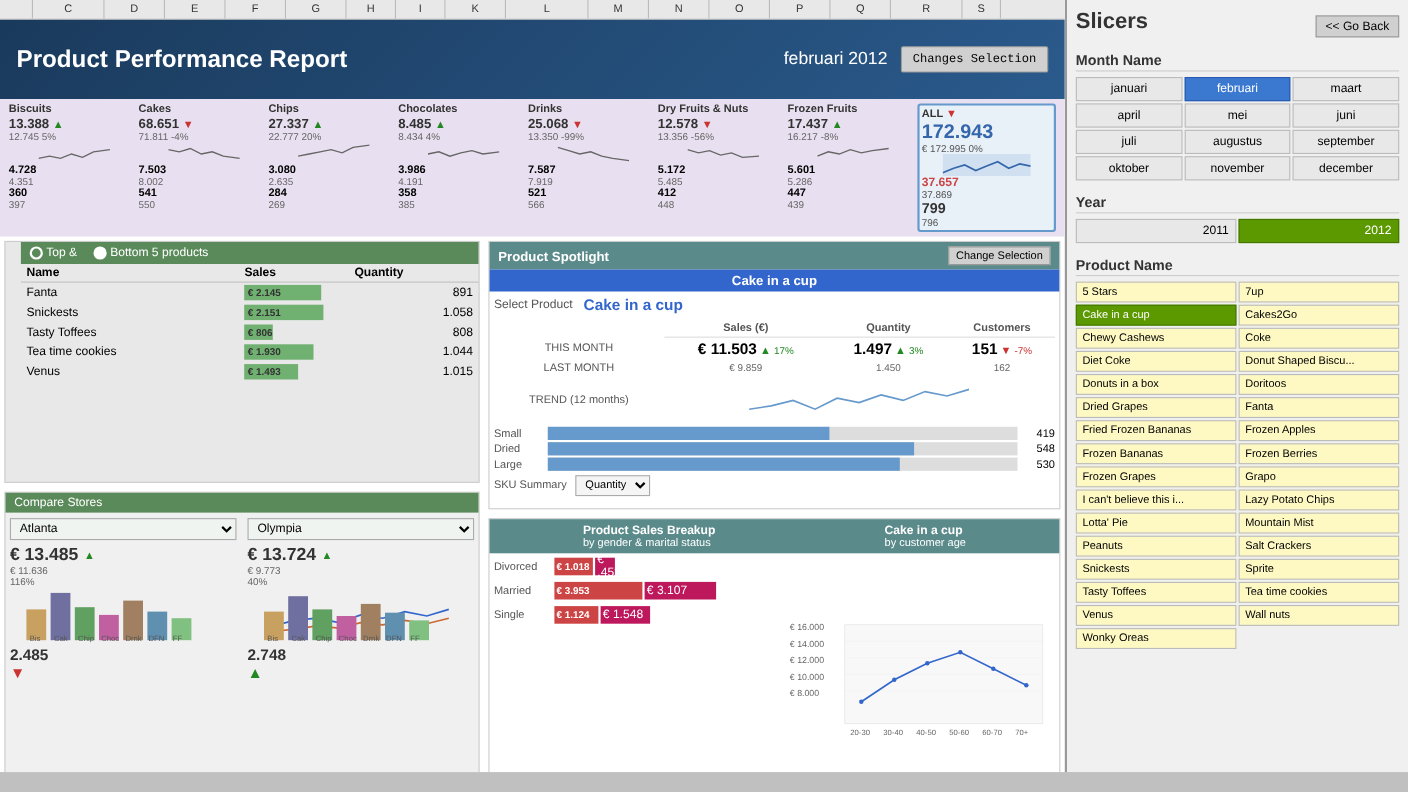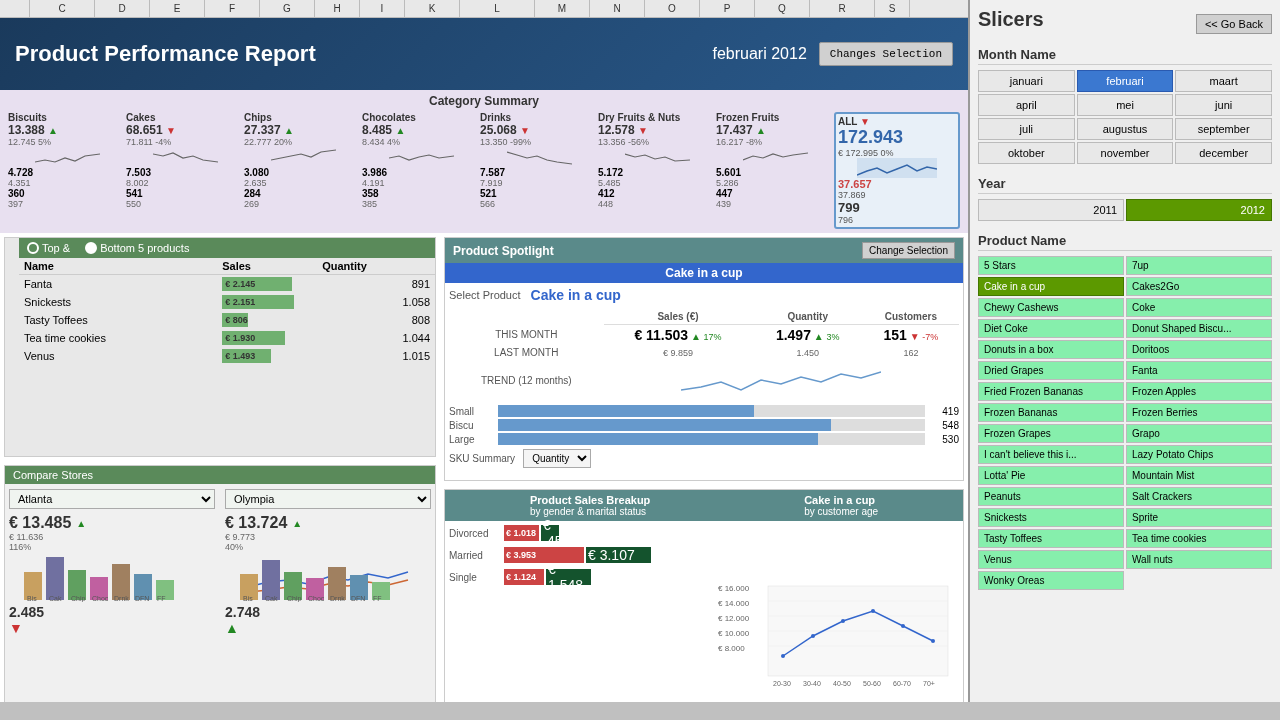--- a/index.html
+++ b/index.html
@@ -475,27 +475,27 @@
       height: 16px;
       display: flex;
       align-items: center;
       padding: 0 2px;
       color: white;
       font-size: 9px;
       font-weight: bold;
     }
 
     .gender-bar-f {
-      background: #14532d;
+      background: #be185d;
       height: 16px;
       display: flex;
       align-items: center;
       padding: 0 2px;
       color: white;
-      font-size: 14px;
+      font-size: 11px;
     }
 
     
     .slicers-title {
       font-size: 20px;
       font-weight: bold;
       color: #333;
       margin-bottom: 8px;
     }
 
@@ -563,21 +563,21 @@
       border-color: #447700;
     }
 
     .product-grid {
       display: grid;
       grid-template-columns: 1fr 1fr;
       gap: 2px;
     }
 
     .product-item {
-      background: #86efac;
+      background: #fef9c3;
       border: 1px solid #bbb;
       padding: 3px 5px;
       font-size: 10px;
       cursor: pointer;
     }
 
     .product-item.active {
       background: #5c9900;
       color: white;
       border-color: #447700;
@@ -634,21 +634,20 @@
 
     <div class="ppr-header">
       <div class="ppr-title">Product Performance Report</div>
       <div class="ppr-date-btn">
         <span class="ppr-date">februari  2012</span>
         <button class="changes-btn">Changes Selection</button>
       </div>
     </div>
 
     <div class="category-summary">
-      <div class="cat-title">Category Summary</div>
       <div class="cat-table">
 
         <div class="cat-col">
           <div class="cat-name">Biscuits</div>
           <div class="cat-value">13.388 <span class="arrow-up">▲</span></div>
           <div class="cat-pct">12.745 5%</div>
           <div class="cat-sparkline">
             <svg class="trend-svg" viewBox="0 0 65 22">
                 <polyline points="0,16 10,14 20,16 30,12 40,15 50,10 65,8" fill="none" stroke="#666" stroke-width="1.2"></polyline>
               </svg>
@@ -972,21 +971,21 @@
 
             <div class="size-bars">
               <div class="size-row">
                 <span class="size-label">Small</span>
                 <div class="size-bar-track">
                   <div class="size-bar-fill" style="width:60%"></div>
                 </div>
                 <span class="size-value">419</span>
               </div>
               <div class="size-row">
-                <span class="size-label">Biscu</span>
+                <span class="size-label">Dried</span>
                 <div class="size-bar-track">
                   <div class="size-bar-fill" style="width:78%"></div>
                 </div>
                 <span class="size-value">548</span>
               </div>
               <div class="size-row">
                 <span class="size-label">Large</span>
                 <div class="size-bar-track">
                   <div class="size-bar-fill" style="width:75%"></div>
                 </div>

